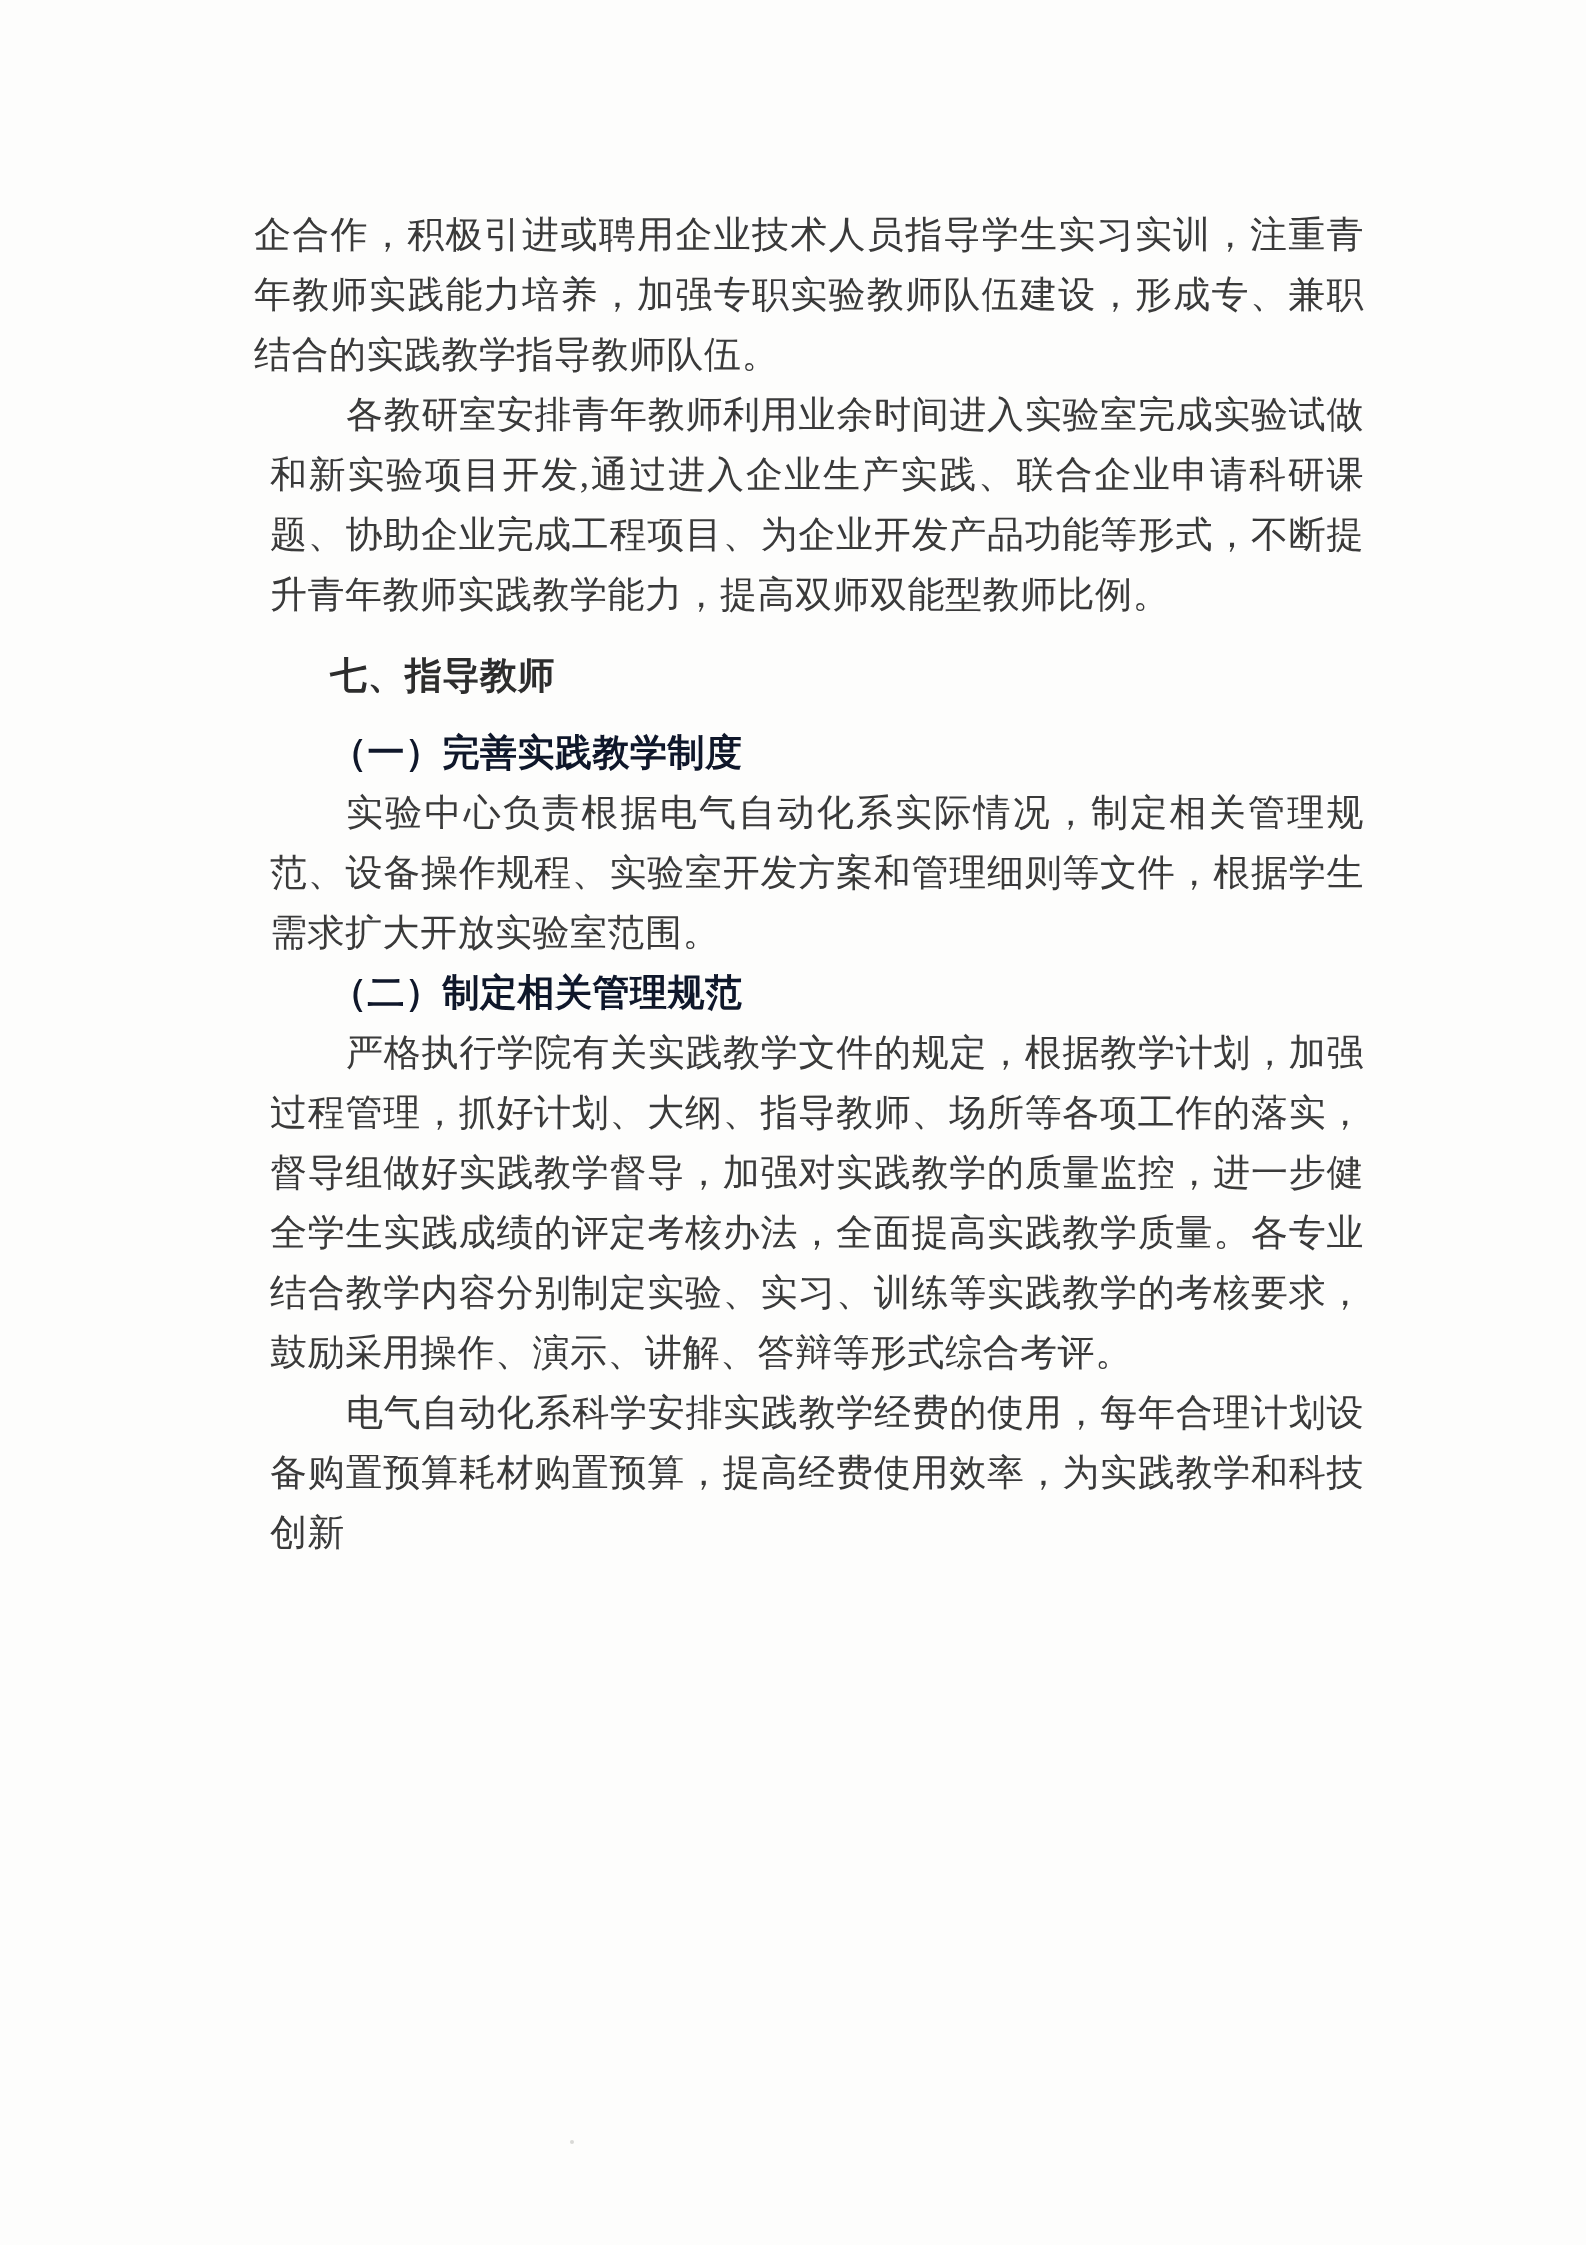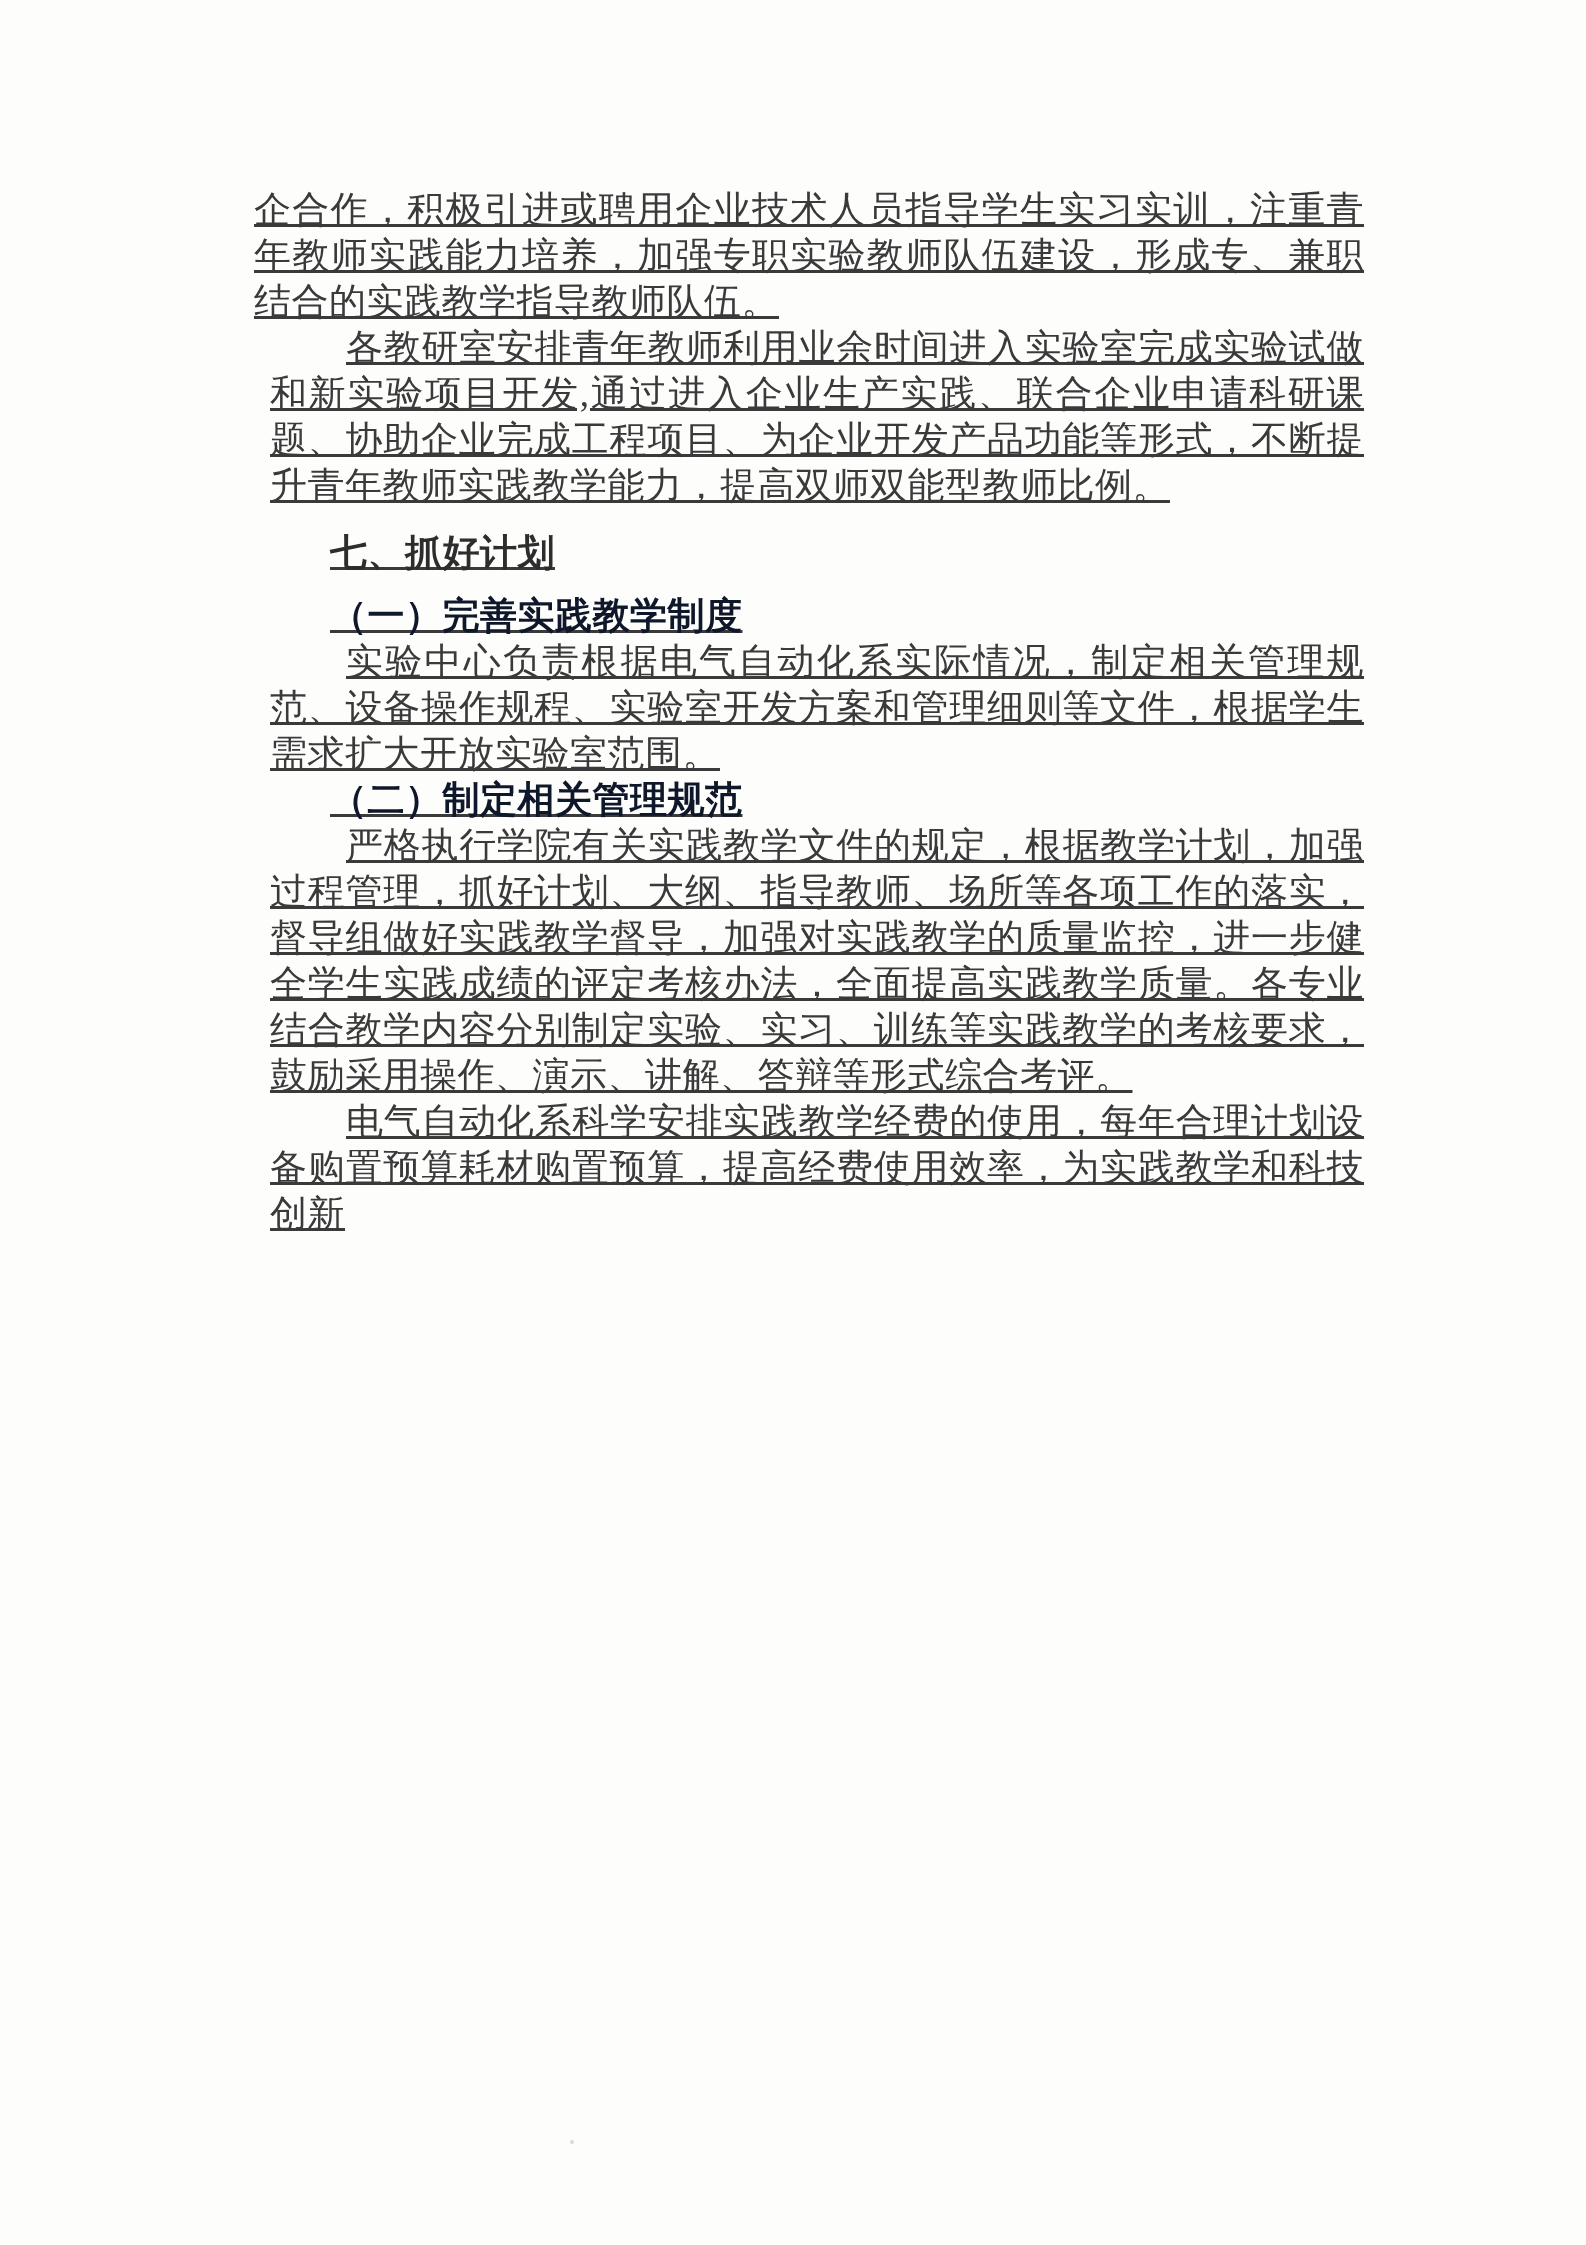--- a/index.html
+++ b/index.html
@@ -11,29 +11,28 @@
     position: relative;
     width: 1586px;
     height: 2245px;
     background: #fdfdfc;
     overflow: hidden;
     font-family: "Liberation Serif", "DejaVu Serif", serif;
   }
   .content {
     position: absolute;
     left: 254px;
-    top: 187px;
+    top: 205px;
     width: 1110px;
     font-size: 37px;
-    line-height: 46px;
+    line-height: 60px;
     color: #3a3a3a;
     text-align: justify;
     text-justify: inter-character;
     letter-spacing: 0.5px;
-    text-decoration: underline;
   }
   .content p {
     margin: 0;
   }
   .content p.indent {
     text-indent: 76px;
     margin-left: 16px;
   }
   .content .heading {
     font-weight: 700;
@@ -54,21 +53,21 @@
     border-radius: 50%;
   }
 </style>
 </head>
 <body>
 
 <div class="page">
   <div class="content" id="document-body">
       <p>企合作，积极引进或聘用企业技术人员指导学生实习实训，注重青年教师实践能力培养，加强专职实验教师队伍建设，形成专、兼职结合的实践教学指导教师队伍。</p>
       <p class="indent">各教研室安排青年教师利用业余时间进入实验室完成实验试做和新实验项目开发,通过进入企业生产实践、联合企业申请科研课题、协助企业完成工程项目、为企业开发产品功能等形式，不断提升青年教师实践教学能力，提高双师双能型教师比例。</p>
-      <p class="heading">七、抓好计划</p>
+      <p class="heading">七、指导教师</p>
       <p class="subheading">（一）完善实践教学制度</p>
       <p class="indent">实验中心负责根据电气自动化系实际情况，制定相关管理规范、设备操作规程、实验室开发方案和管理细则等文件，根据学生需求扩大开放实验室范围。</p>
       <p class="subheading">（二）制定相关管理规范</p>
       <p class="indent">严格执行学院有关实践教学文件的规定，根据教学计划，加强过程管理，抓好计划、大纲、指导教师、场所等各项工作的落实，督导组做好实践教学督导，加强对实践教学的质量监控，进一步健全学生实践成绩的评定考核办法，全面提高实践教学质量。各专业结合教学内容分别制定实验、实习、训练等实践教学的考核要求，鼓励采用操作、演示、讲解、答辩等形式综合考评。</p>
       <p class="indent">电气自动化系科学安排实践教学经费的使用，每年合理计划设备购置预算耗材购置预算，提高经费使用效率，为实践教学和科技创新</p>
     </div>
   <div class="speck" style="left:570px; top:2140px; width:4px; height:4px;"></div>
   <div class="speck" style="left:1622px; top:2122px; width:0; height:0;"></div>
 </div>
 

